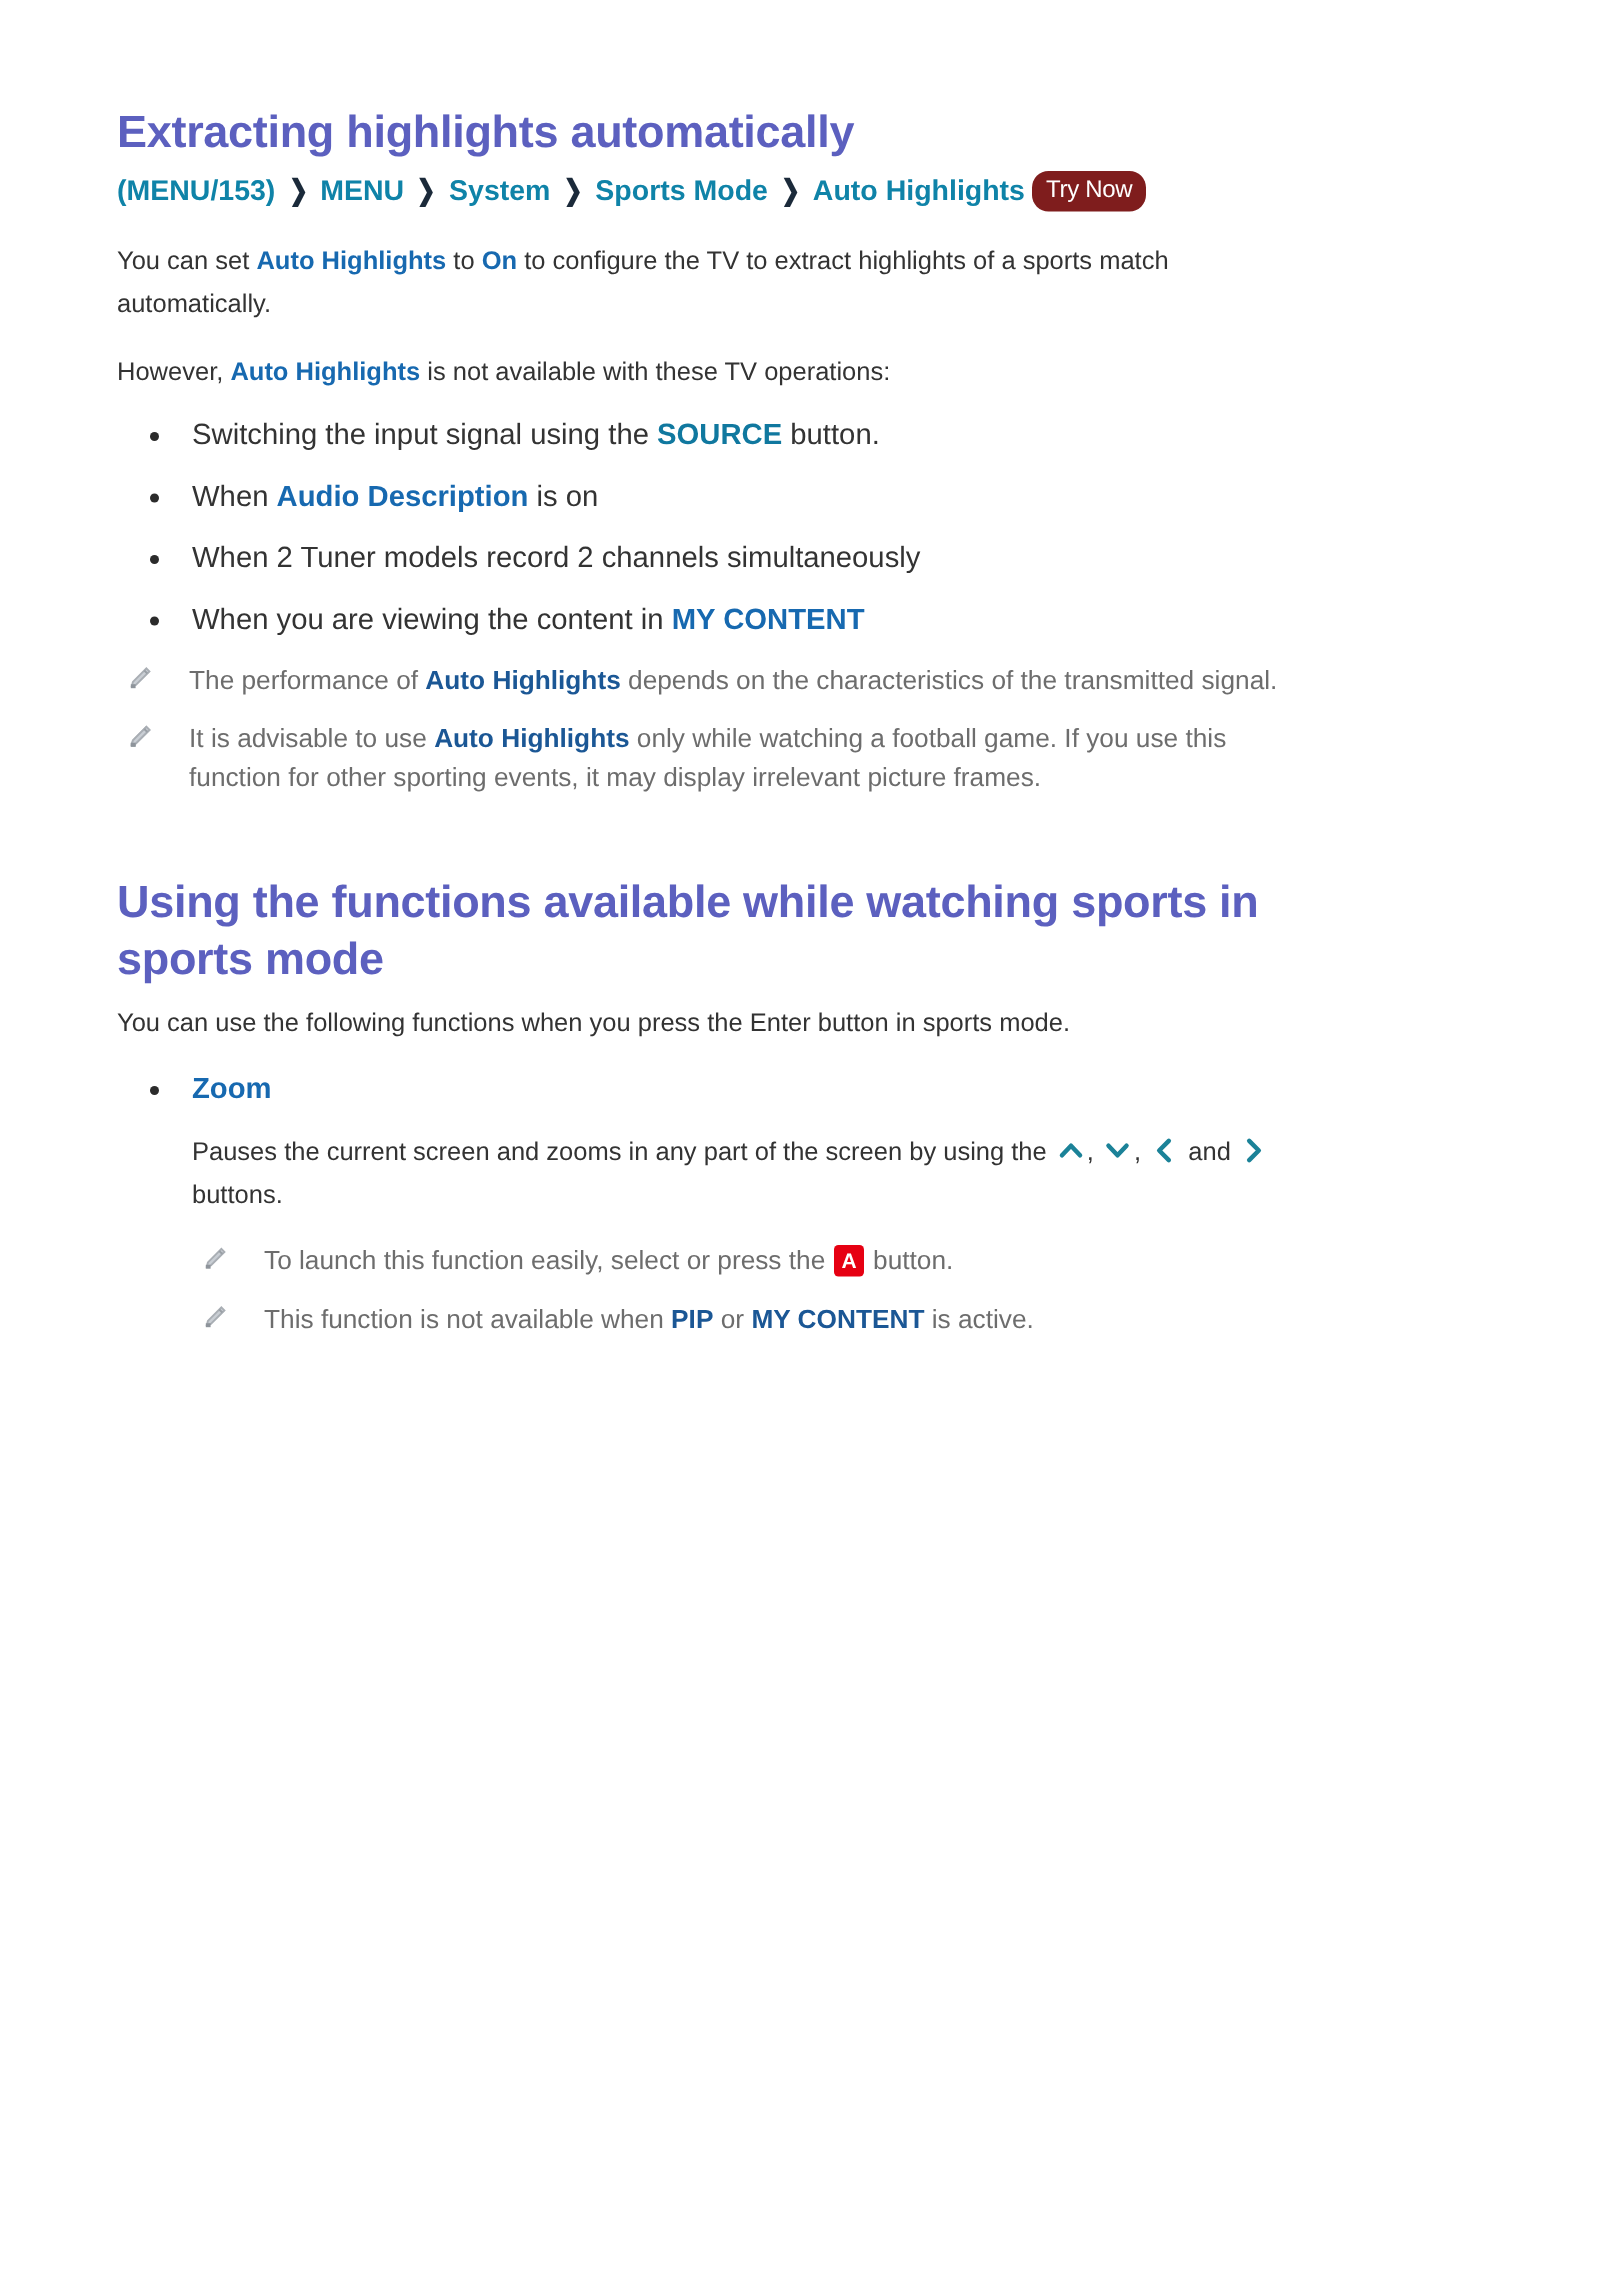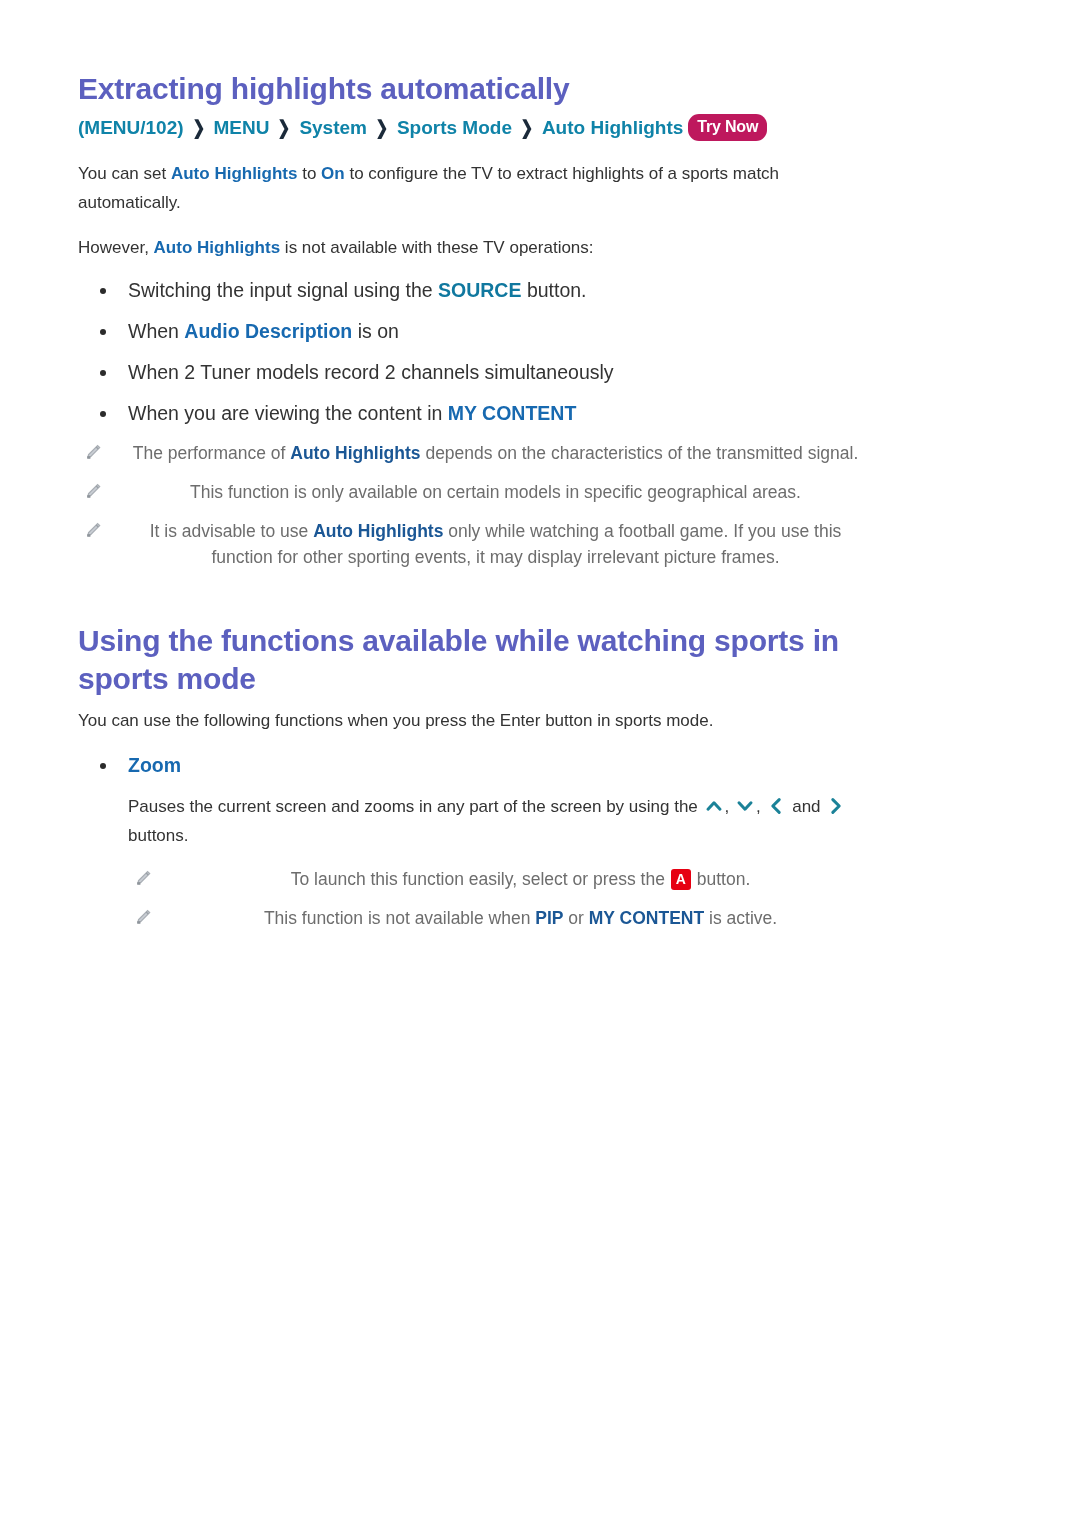--- a/index.html
+++ b/index.html
@@ -49,24 +49,24 @@
   .breadcrumb .sep {
     color: #1b2a3a;
     font-weight: bold;
     font-size: 19px;
     padding: 0 7px;
     display: inline-block;
     transform: scaleX(0.8);
   }
   .try-now {
     display: inline-block;
-    background: #be185d;
+    background: #7f1d1d;
     color: #ffffff;
     font-size: 16px;
-    font-weight: bold;
+    font-weight: normal;
     line-height: 1;
     padding: 5px 9px 6px 9px;
     border-radius: 11px;
     margin-left: 5px;
     position: relative;
     top: -2px;
     letter-spacing: -0.2px;
   }
 
   
@@ -101,21 +101,21 @@
     position: absolute;
     left: 22px;
     top: 12px;
     width: 6px;
     height: 6px;
     border-radius: 50%;
     background: #2b2b2b;
   }
 
   
-  .notes { margin: 0 0 0 0; text-align: center; }
+  .notes { margin: 0 0 0 0; }
   .note {
     position: relative;
     padding-left: 48px;
     font-size: 17.5px;
     line-height: 26px;
     color: #6d6d6d;
     margin-bottom: 13px;
   }
   .note .pencil {
     position: absolute;
@@ -159,21 +159,21 @@
   .sub-block .note { padding-left: 48px; }
 </style>
 </head>
 <body>
 
 <div class="page">
 
   <h1 class="section-title">Extracting highlights automatically</h1>
 
   <div class="breadcrumb">
-    <span>(MENU/102)</span><span class="sep">❯</span><span>MENU</span><span class="sep">❯</span><span>System</span><span class="sep">❯</span><span>Sports Mode</span><span class="sep">❯</span><span>Auto Highlights</span><span class="try-now">Try Now</span>
+    <span>(MENU/153)</span><span class="sep">❯</span><span>MENU</span><span class="sep">❯</span><span>System</span><span class="sep">❯</span><span>Sports Mode</span><span class="sep">❯</span><span>Auto Highlights</span><span class="try-now">Try Now</span>
   </div>
 
   <p class="body">
     <span>You can set </span><span class="lk">Auto Highlights</span><span> to </span><span class="lk">On</span><span> to configure the TV to extract highlights of a sports match automatically.</span>
   </p>
 
   <p class="body tight">
     <span>However, </span><span class="lk">Auto Highlights</span><span> is not available with these TV operations:</span>
   </p>
 
@@ -200,21 +200,20 @@
     <div class="note">
       <span class="pencil">
         <svg width="18" height="18" viewBox="0 0 18 18">
             <g fill="none" stroke="#a9aeb4" stroke-width="1.3">
               <path d="M13.6 2.6l2 2-9 9-2.6.6.6-2.6z" fill="#c9ced4"></path>
               <path d="M12.2 4l2 2" stroke="#9aa0a6"></path>
             </g>
             <rect x="3.2" y="13.2" width="3.2" height="2.6" fill="#8e949b"></rect>
           </svg>
       </span>
-      <span>This function is only available on certain models in specific geographical areas.</span>
     </div>
     <div class="note">
       <span class="pencil">
         <svg width="18" height="18" viewBox="0 0 18 18">
             <g fill="none" stroke="#a9aeb4" stroke-width="1.3">
               <path d="M13.6 2.6l2 2-9 9-2.6.6.6-2.6z" fill="#c9ced4"></path>
               <path d="M12.2 4l2 2" stroke="#9aa0a6"></path>
             </g>
             <rect x="3.2" y="13.2" width="3.2" height="2.6" fill="#8e949b"></rect>
           </svg>

